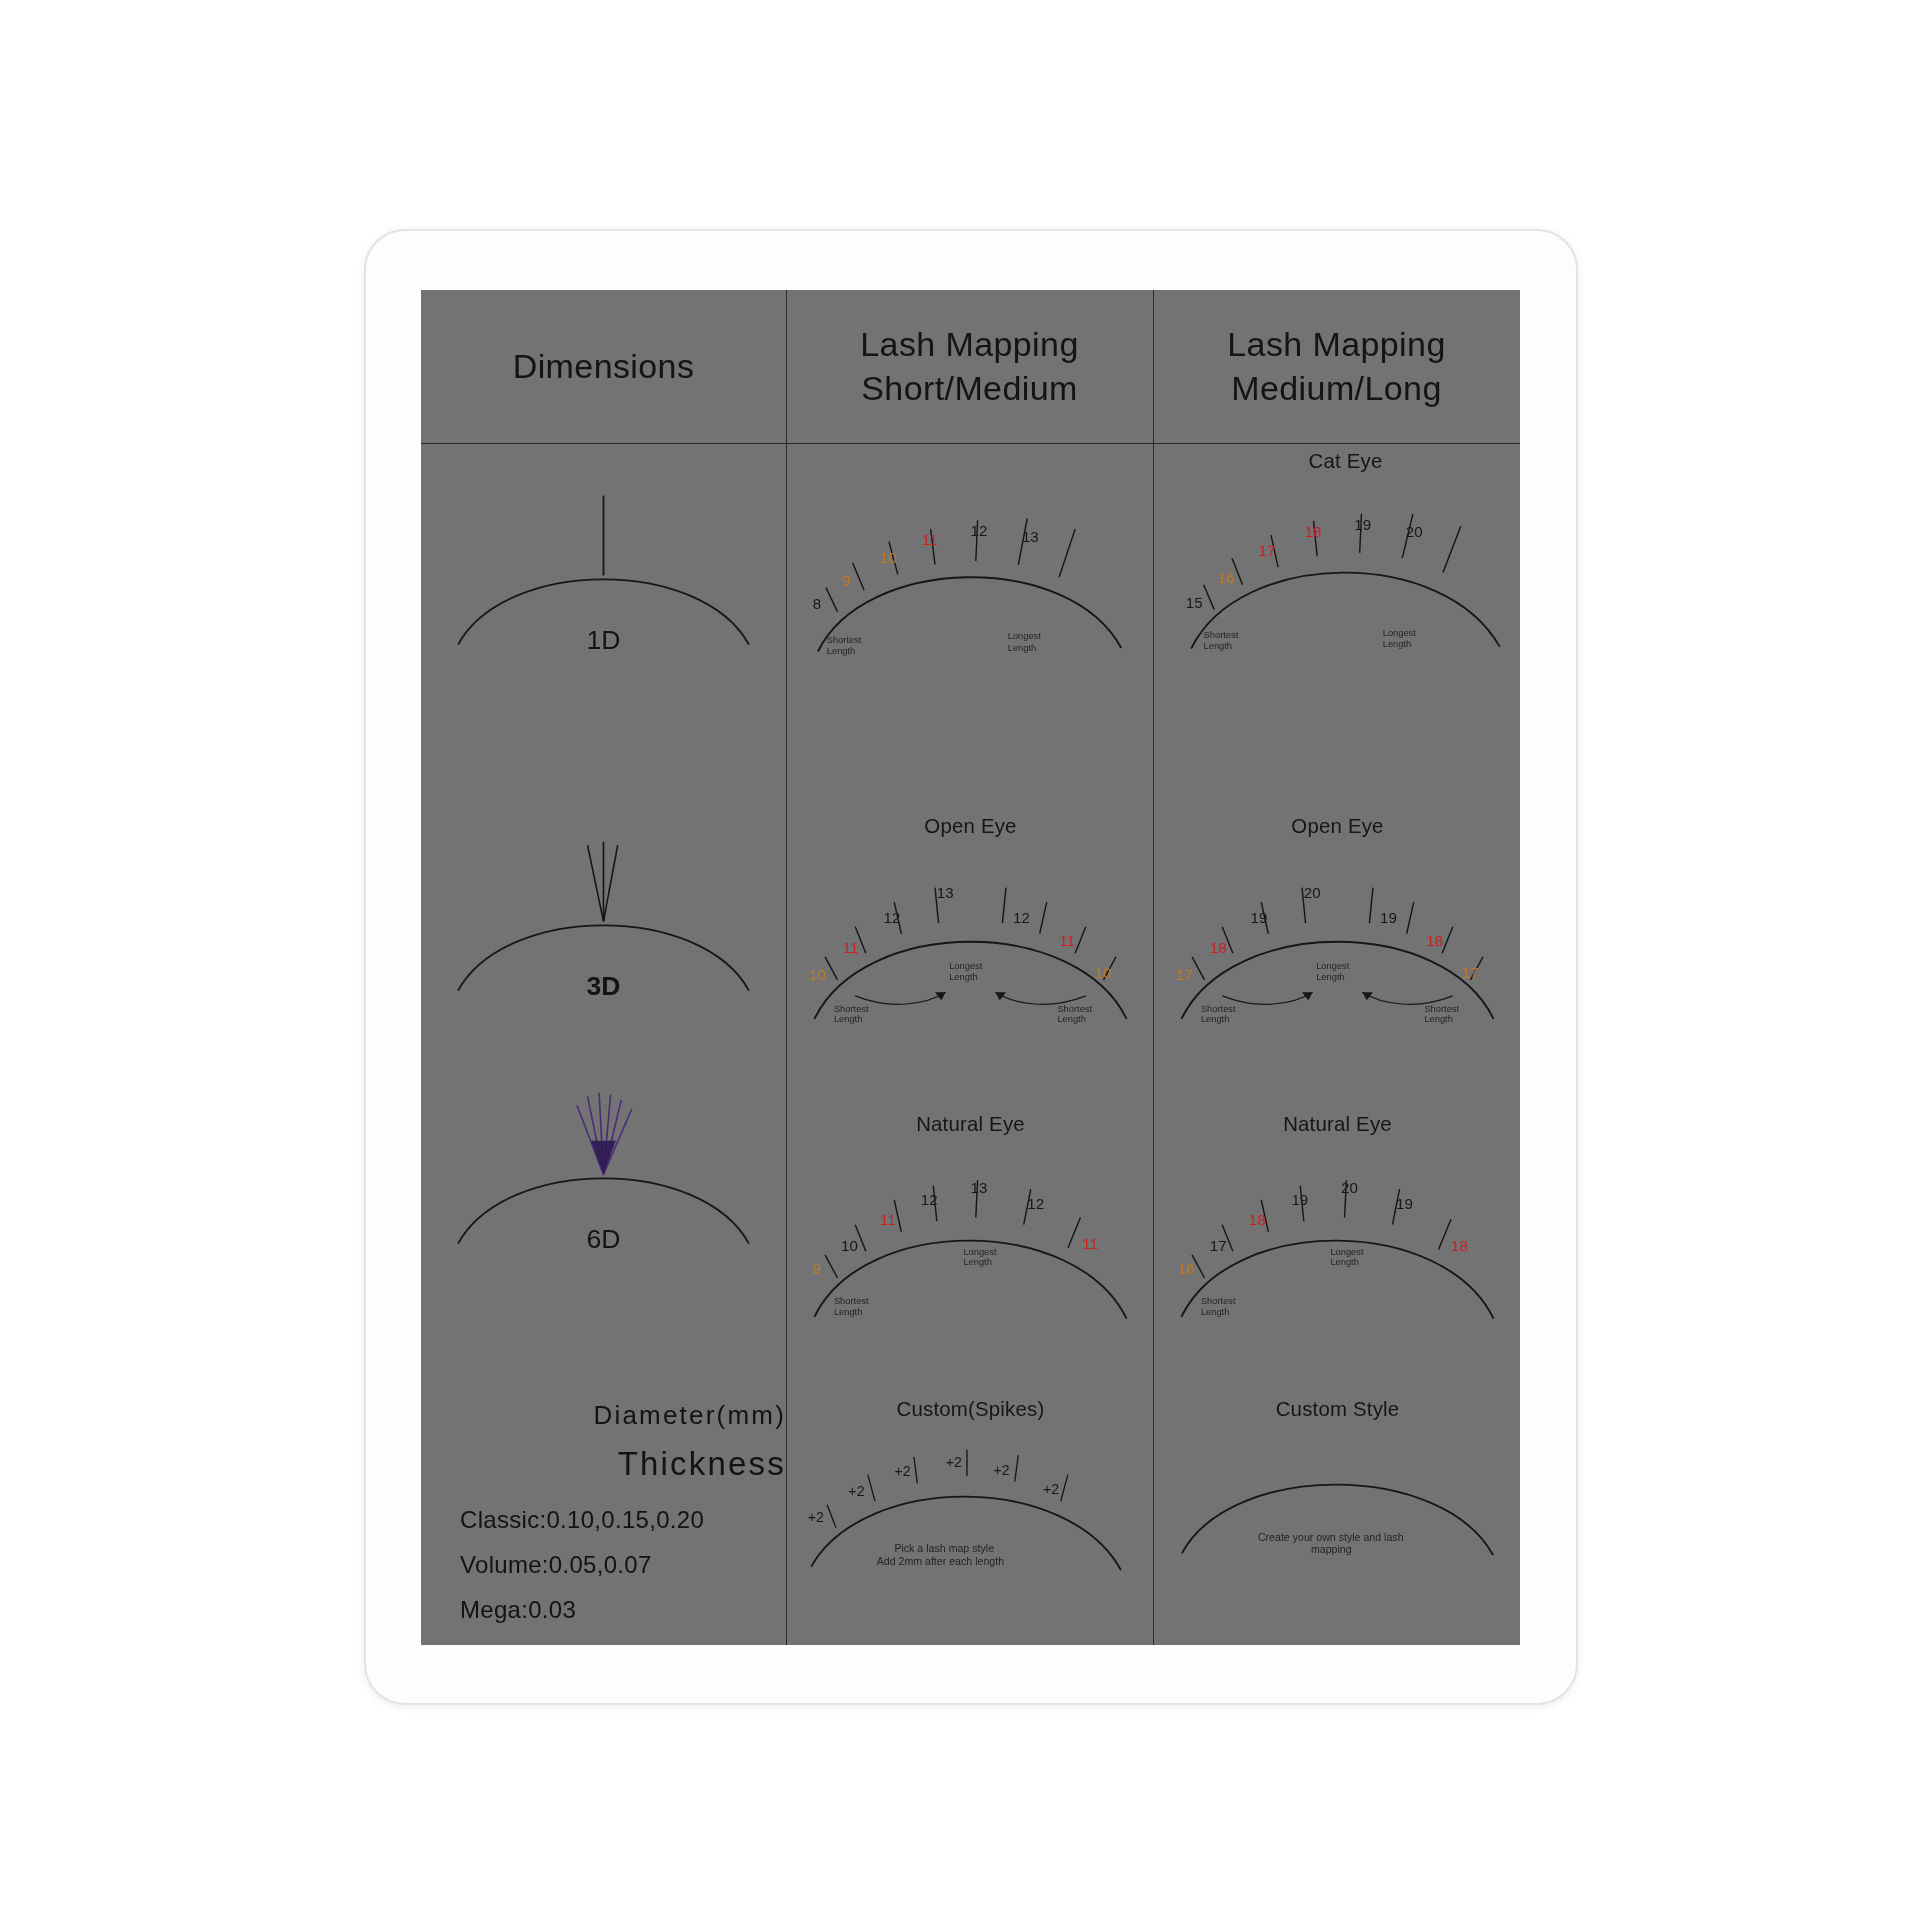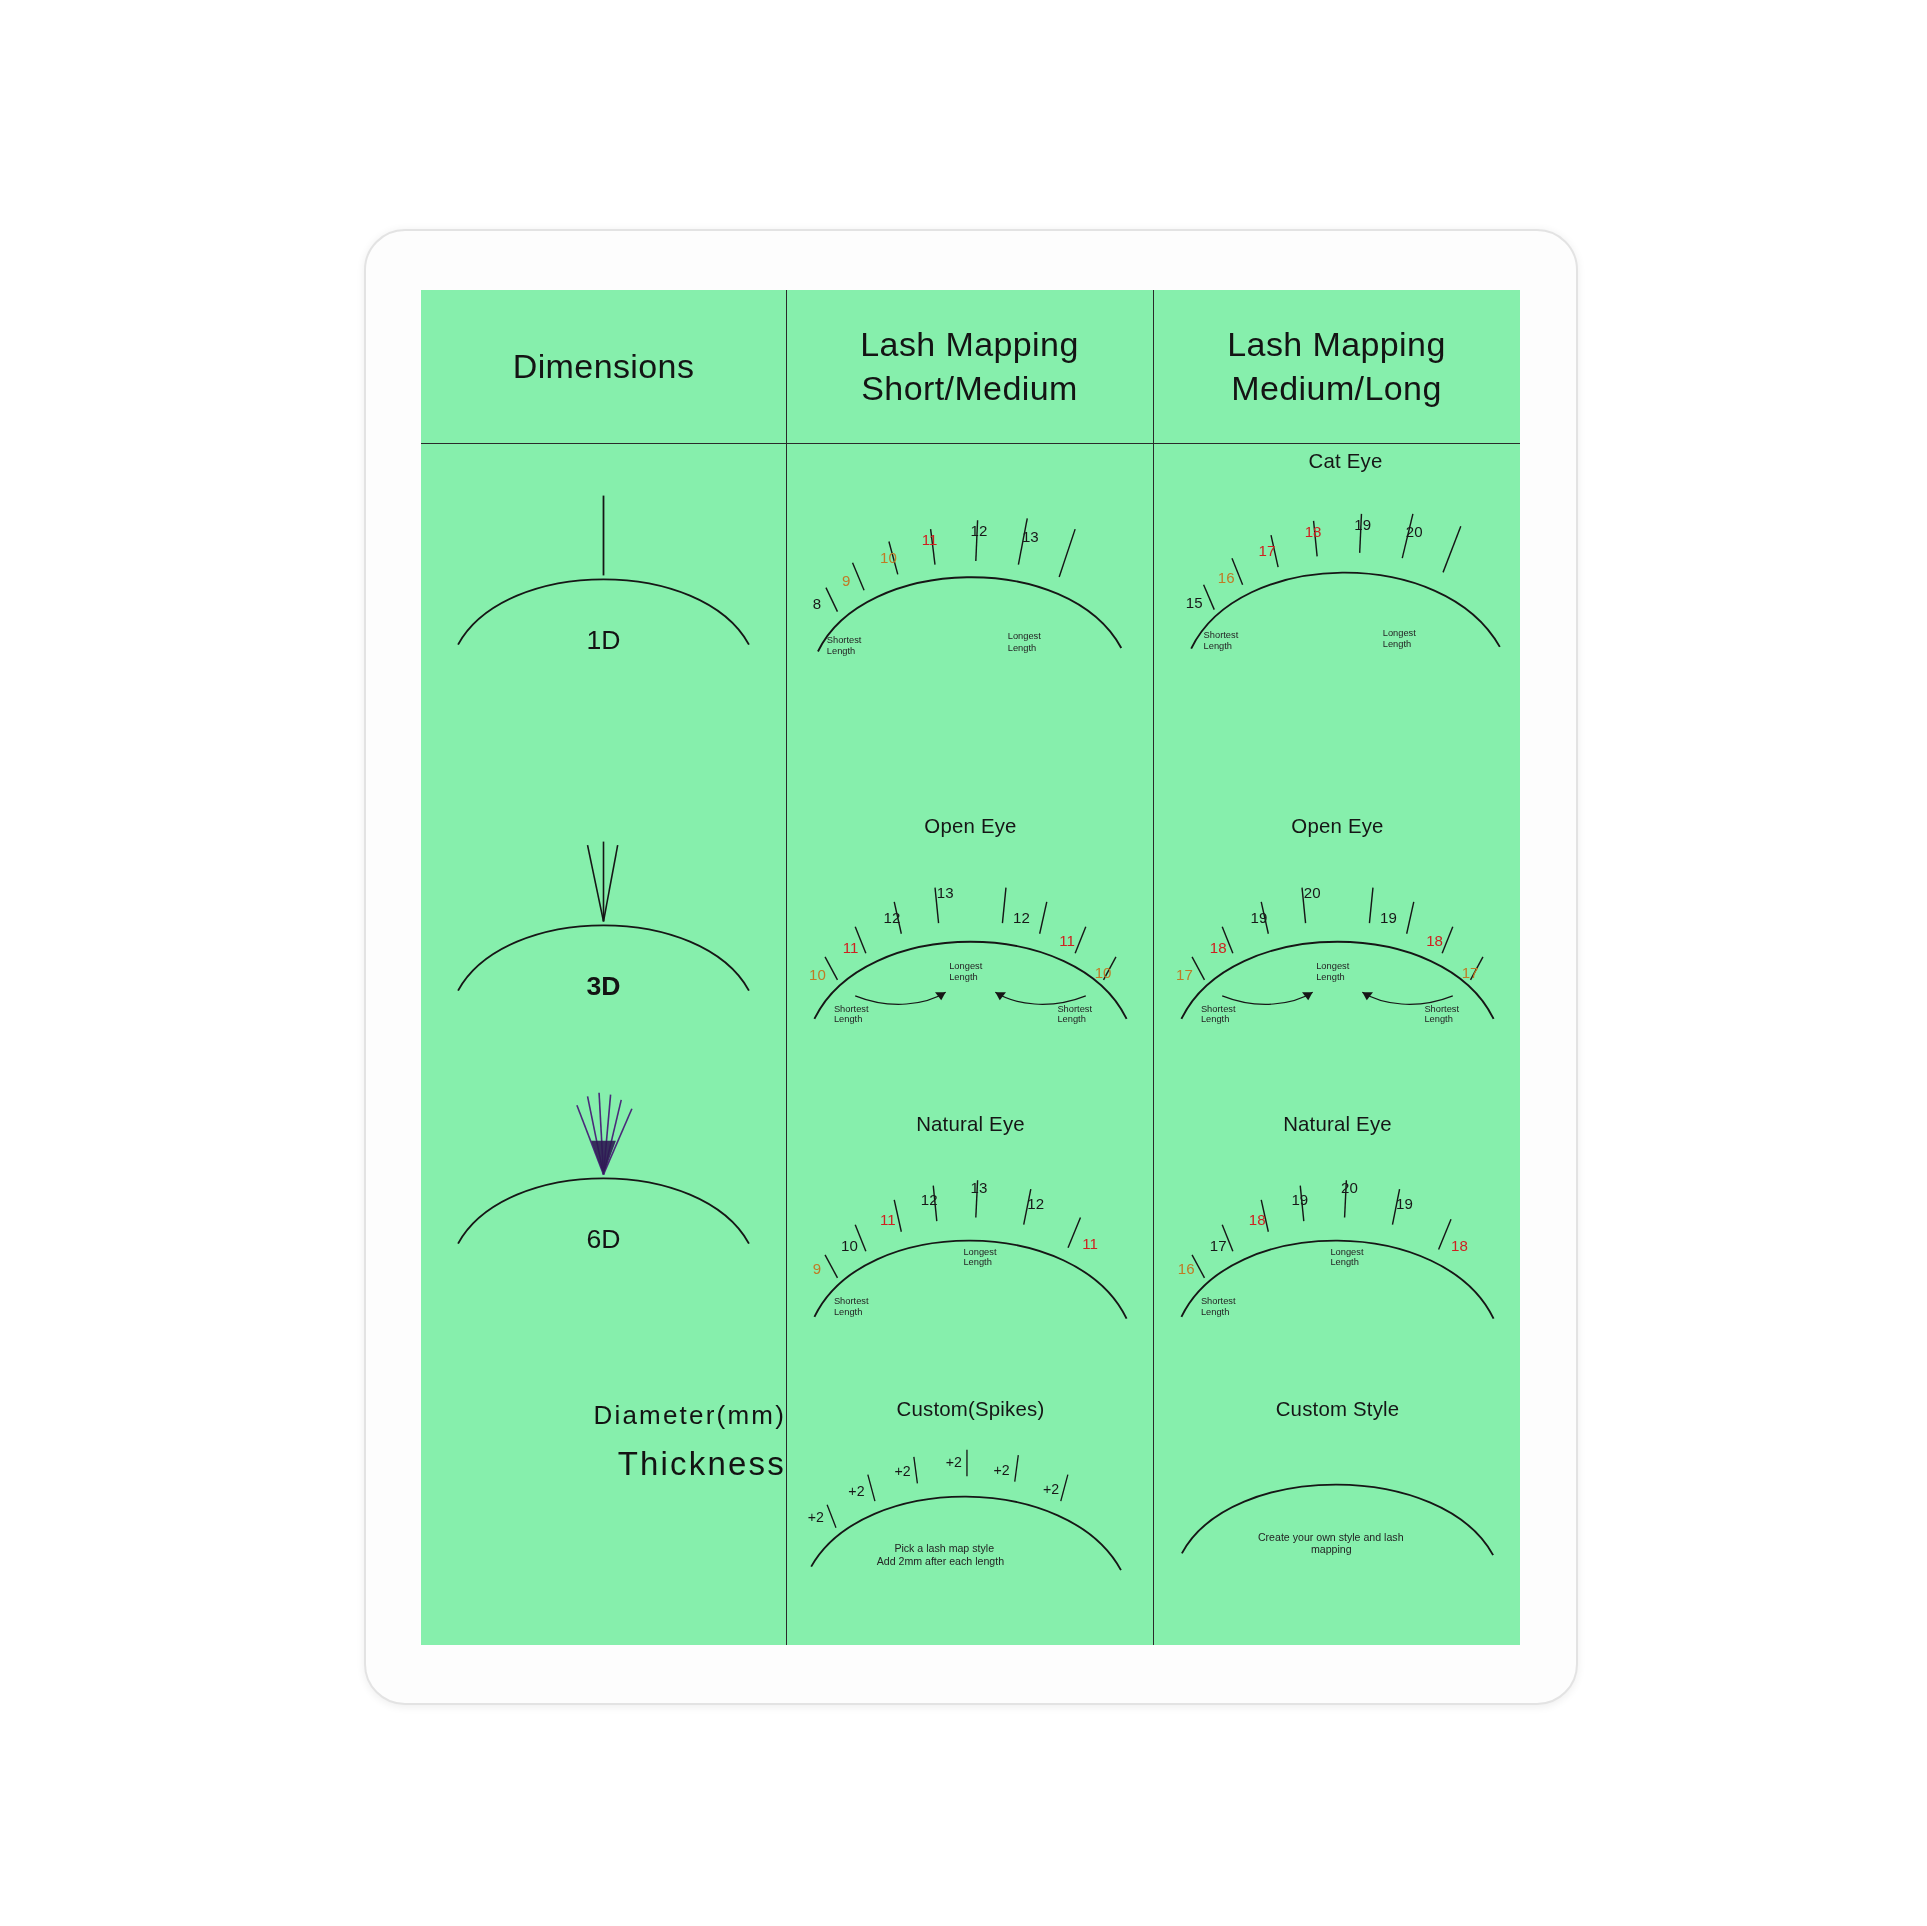--- a/index.html
+++ b/index.html
@@ -29,21 +29,21 @@
     border-radius: 41px;
     box-shadow: 0 1.8px 8px rgba(0,0,0,0.07);
   }
   
   #panel {
     position: absolute;
     left: 55px;
     top: 59px;
     width: 1099px;
     height: 1355px;
-    background: #86efac;
+    background: #737373;
   }
   .vline {
     position: absolute;
     top: 0;
     width: 1.4px;
     height: 1355px;
     background: #2a2a2a;
   }
   .hline {
     position: absolute;
@@ -181,20 +181,25 @@
           <line x1="190" y1="112" x2="210" y2="28" stroke="#4a2a7a" stroke-width="1.8"></line>
           <line x1="190" y1="112" x2="222" y2="38" stroke="#4a2a7a" stroke-width="1.8"></line>
           <polygon points="190,112 176,74 204,74" fill="#2d1a52" opacity="0.9"></polygon>
         </svg>
         <div class="dimlabel" style="top:149px;">6D</div>
       </div>
 
       <div class="diam-block" style="left:0px; top:1110px; width:365px;">
         <div class="h1">Diameter(mm)</div>
         <div class="h2">Thickness</div>
+      </div>
+      <div class="diam-list" style="top:1216px; width:337px;">
+        <div>Classic:0.10,0.15,0.20</div>
+        <div>Volume:0.05,0.07</div>
+        <div>Mega:0.03</div>
       </div>
 
       <div class="cell" style="left:381px; top:184px; width:337px; height:266px;">
         <svg width="337" height="222" viewBox="0 0 380 250">
           <path d="M18,200 C70,92 300,86 360,196" fill="none" stroke="#161616" stroke-width="2.1"></path>
 
           <line x1="40" y1="155" x2="27" y2="128" stroke="#161616" stroke-width="1.6"></line>
           <line x1="70" y1="131" x2="57" y2="100" stroke="#161616" stroke-width="1.6"></line>
           <line x1="108" y1="113" x2="98" y2="76" stroke="#161616" stroke-width="1.6"></line>
           <line x1="150" y1="102" x2="145" y2="62" stroke="#161616" stroke-width="1.6"></line>

